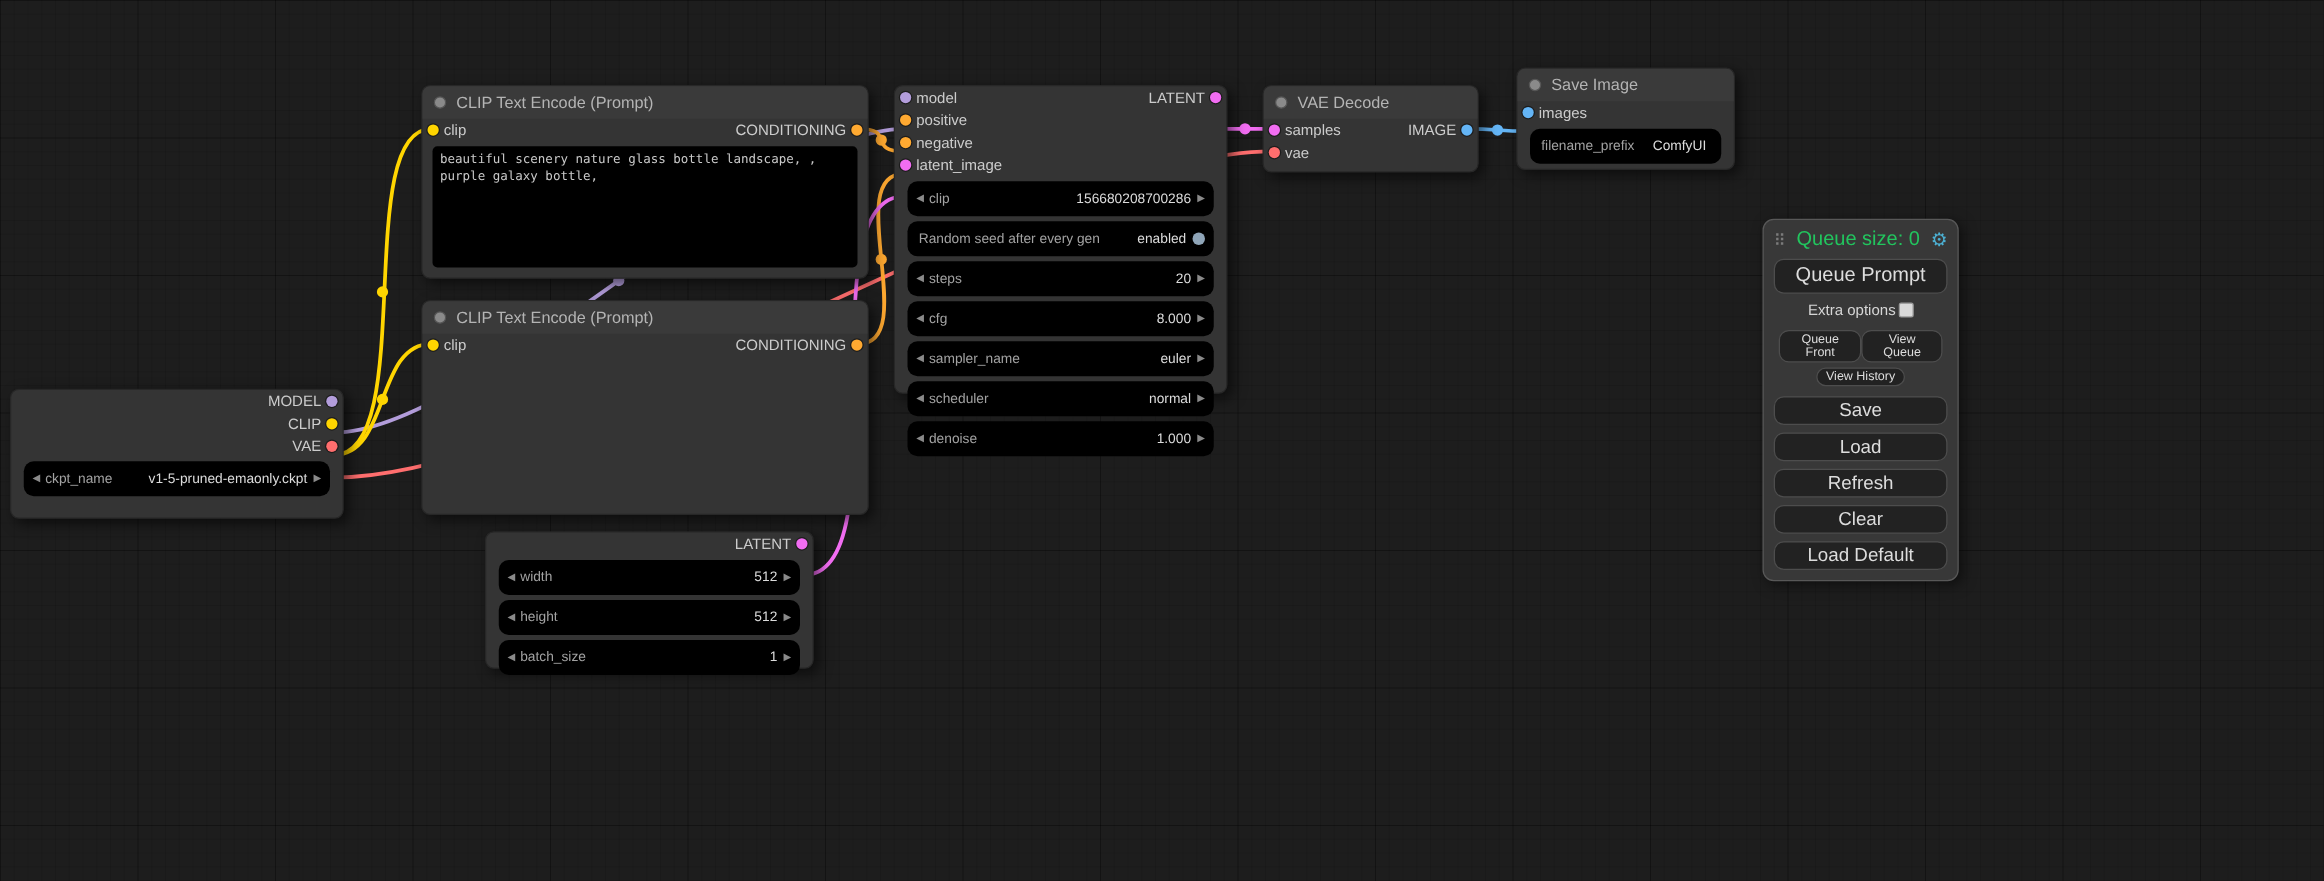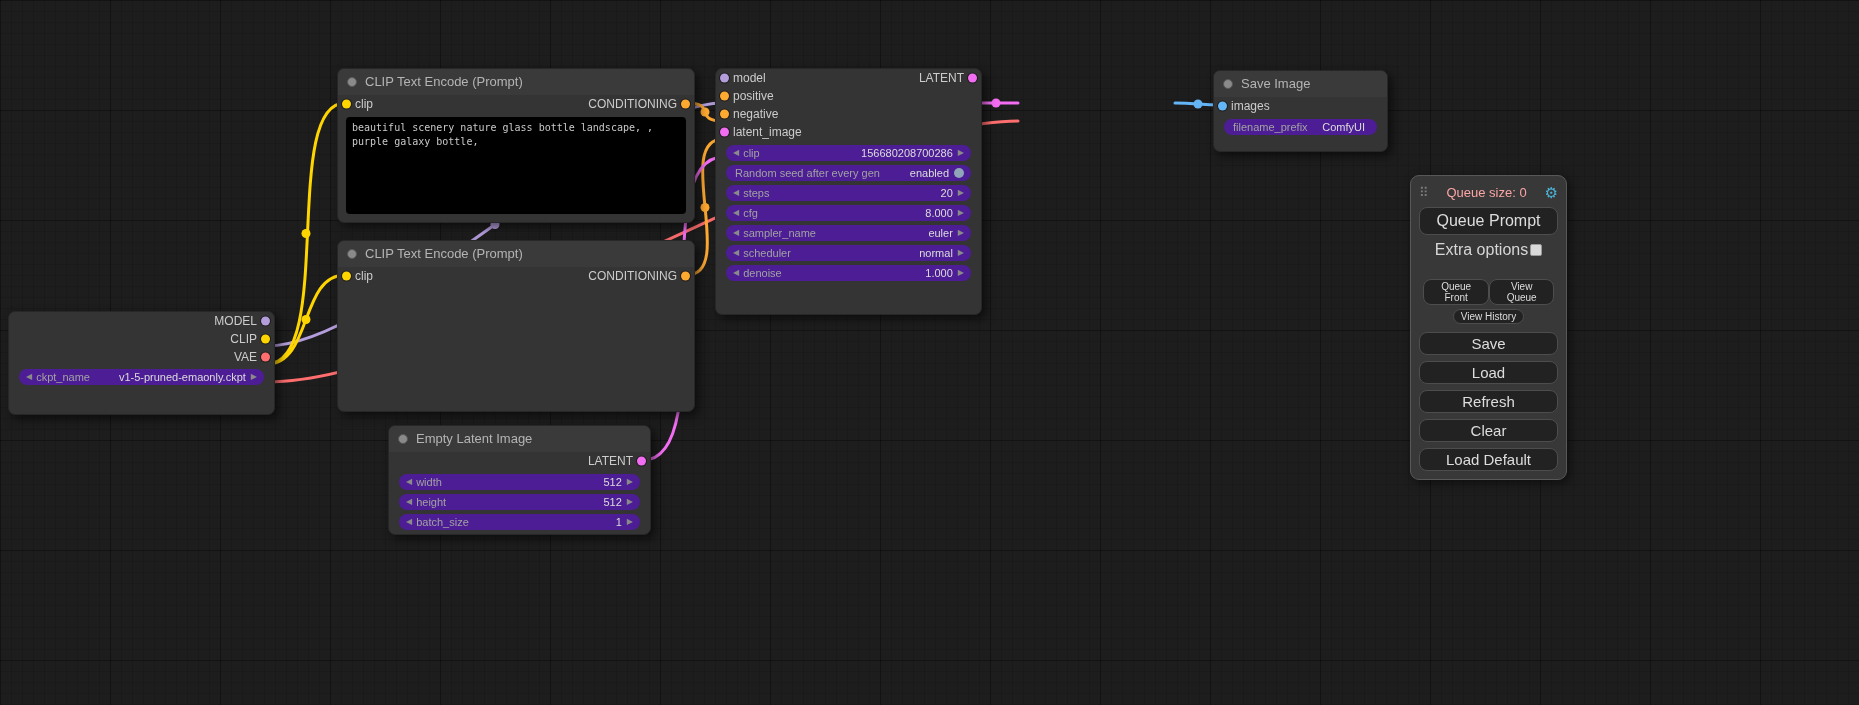--- a/index.html
+++ b/index.html
@@ -24,45 +24,45 @@
     justify-content:space-between;padding:0 17px;font-size:12px;color:#cccccc;}
   .slot-row .lab-in{margin-right:auto;}
   .slot-row .lab-out{margin-left:auto;}
   .slot-dot{position:absolute;top:50%;width:9px;height:9px;border-radius:50%;
     transform:translateY(-50%);box-shadow:0 0 0 1px rgba(0,0,0,0.45);}
   .in-dot{left:4px;}
   .out-dot{right:4px;}
   .c-model{background:#B39DDB;} .c-clip{background:#FFD500;} .c-vae{background:#FF6E6E;}
   .c-cond{background:#FFA931;} .c-latent{background:#F26DF2;} .c-image{background:#64B5F6;}
 
-  .widget{display:flex;align-items:center;height:16px;margin:4px 10px 0;background:#4c1d95;
+  .widget{display:flex;align-items:center;height:28px;margin:4px 10px 0;background:#000000;
     border-radius:8px;font-size:11px;padding:0 7px;box-sizing:border-box;}
   .widget .wname{color:#a2a2a2;margin-left:4px;white-space:nowrap;}
   .widget .wval{margin-left:auto;color:#dcdcdc;margin-right:5px;white-space:nowrap;}
   .widget .warrow{color:#8a8a8a;font-size:8px;line-height:16px;}
   .widget .knob{width:10px;height:10px;border-radius:50%;background:#8fa5b8;flex:0 0 auto;}
 
   .node-text{position:absolute;left:8px;right:8px;background:#000000;border-radius:4px;
     font-family:"DejaVu Sans Mono",monospace;font-size:10px;line-height:14px;color:#c9c9c9;
     padding:4px 6px;white-space:pre-wrap;word-break:break-word;box-sizing:border-box;overflow:hidden;}
 
   .menu{position:absolute;left:1410px;top:175px;width:157px;z-index:3;background:#383838;
     border:1px solid #585858;border-radius:9px;padding:6px 8px 8px;box-sizing:border-box;
     box-shadow:3px 3px 10px rgba(0,0,0,0.5);}
   .menu-header{display:flex;align-items:center;justify-content:space-between;height:20px;}
   .drag-handle{color:#7b7b7b;font-size:13px;cursor:grab;}
-  .queue-size{color:#fca5a5;font-size:13px;}
+  .queue-size{color:#22c55e;font-size:16px;}
   .gear{font-size:15px;cursor:pointer;line-height:15px;}
   .btn{display:block;width:100%;box-sizing:border-box;background:#222222;border:1px solid #4d4d4d;
     color:#dddddd;border-radius:8px;cursor:pointer;font-family:inherit;text-align:center;}
   .btn.big{font-size:16px;padding:4px 11px;margin:5px 0 6px;}
   .btn.med{font-size:15px;padding:2px 0;margin:6px 0 0;}
   .btn.small{width:auto;font-size:10px;padding:1px 7px;border-radius:8px;}
   .extra-row{display:flex;align-items:center;justify-content:center;gap:2px;
-    color:#d6d6d6;font-size:16px;margin:3px 0 20px;}
+    color:#d6d6d6;font-size:12px;margin:3px 0 9px;}
   .checkbox{width:10px;height:10px;background:#d9d9d9;border:1px solid #9a9a9a;border-radius:2px;
     display:inline-block;cursor:pointer;}
   .small-row{display:flex;justify-content:space-between;margin:0 4px 4px;}
   .small-row.center{justify-content:center;margin-bottom:8px;}
 </style>
 </head>
 <body>
 
 <div class="canvas">
 
@@ -129,24 +129,20 @@
     </div>
     <div class="slot-row">
       <span class="slot-dot in-dot c-clip"></span>
       <span class="lab-in">clip</span>
       <span class="lab-out">CONDITIONING</span>
       <span class="slot-dot out-dot c-cond"></span>
     </div>
   </div>
 
   <div class="node" style="left:388px;top:425px;width:263px;height:110px;">
-    <div class="node-title">
-      <span class="status-dot"></span>
-      <span>Empty Latent Image</span>
-    </div>
     <div class="slot-row">
       <span class="lab-out">LATENT</span>
       <span class="slot-dot out-dot c-latent"></span>
     </div>
     <div class="widget">
       <span class="warrow">◀</span>
       <span class="wname">width</span>
       <span class="wval">512</span>
       <span class="warrow">▶</span>
     </div>
@@ -219,22 +215,38 @@
       <span class="warrow">▶</span>
     </div>
     <div class="widget">
       <span class="warrow">◀</span>
       <span class="wname">denoise</span>
       <span class="wval">1.000</span>
       <span class="warrow">▶</span>
     </div>
   </div>
 
-
-  <div class="node" style="left:1213px;top:70px;width:175px;height:82px;">
+  <div class="node" style="left:1010px;top:68px;width:173px;height:70px;">
+    <div class="node-title">
+      <span class="status-dot"></span>
+      <span>VAE Decode</span>
+    </div>
+    <div class="slot-row">
+      <span class="slot-dot in-dot c-latent"></span>
+      <span class="lab-in">samples</span>
+      <span class="lab-out">IMAGE</span>
+      <span class="slot-dot out-dot c-image"></span>
+    </div>
+    <div class="slot-row">
+      <span class="slot-dot in-dot c-vae"></span>
+      <span class="lab-in">vae</span>
+    </div>
+  </div>
+
+  <div class="node" style="left:1213px;top:54px;width:175px;height:82px;">
     <div class="node-title">
       <span class="status-dot"></span>
       <span>Save Image</span>
     </div>
     <div class="slot-row">
       <span class="slot-dot in-dot c-image"></span>
       <span class="lab-in">images</span>
     </div>
     <div class="widget">
       <span class="wname" style="margin-left:2px;">filename_prefix</span>

